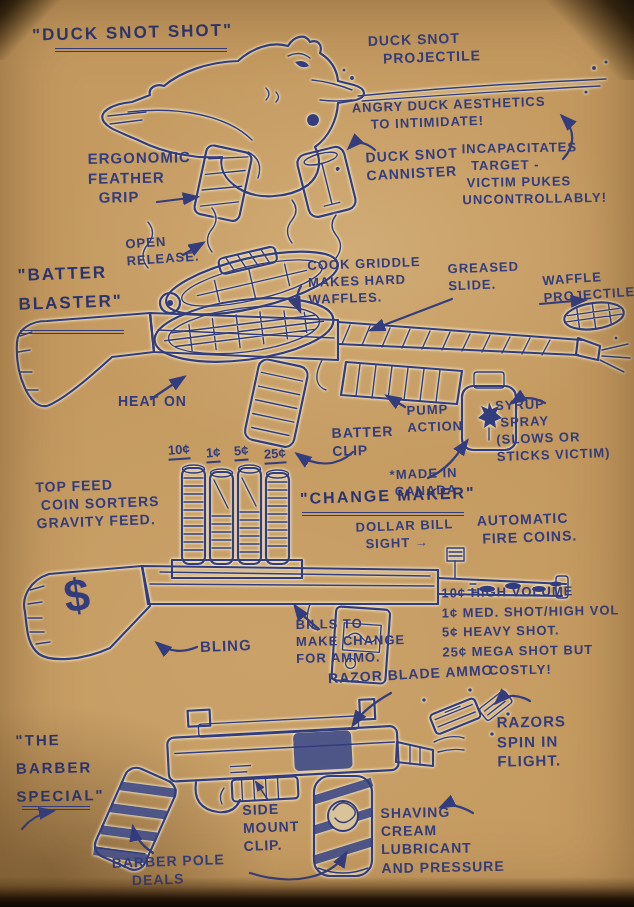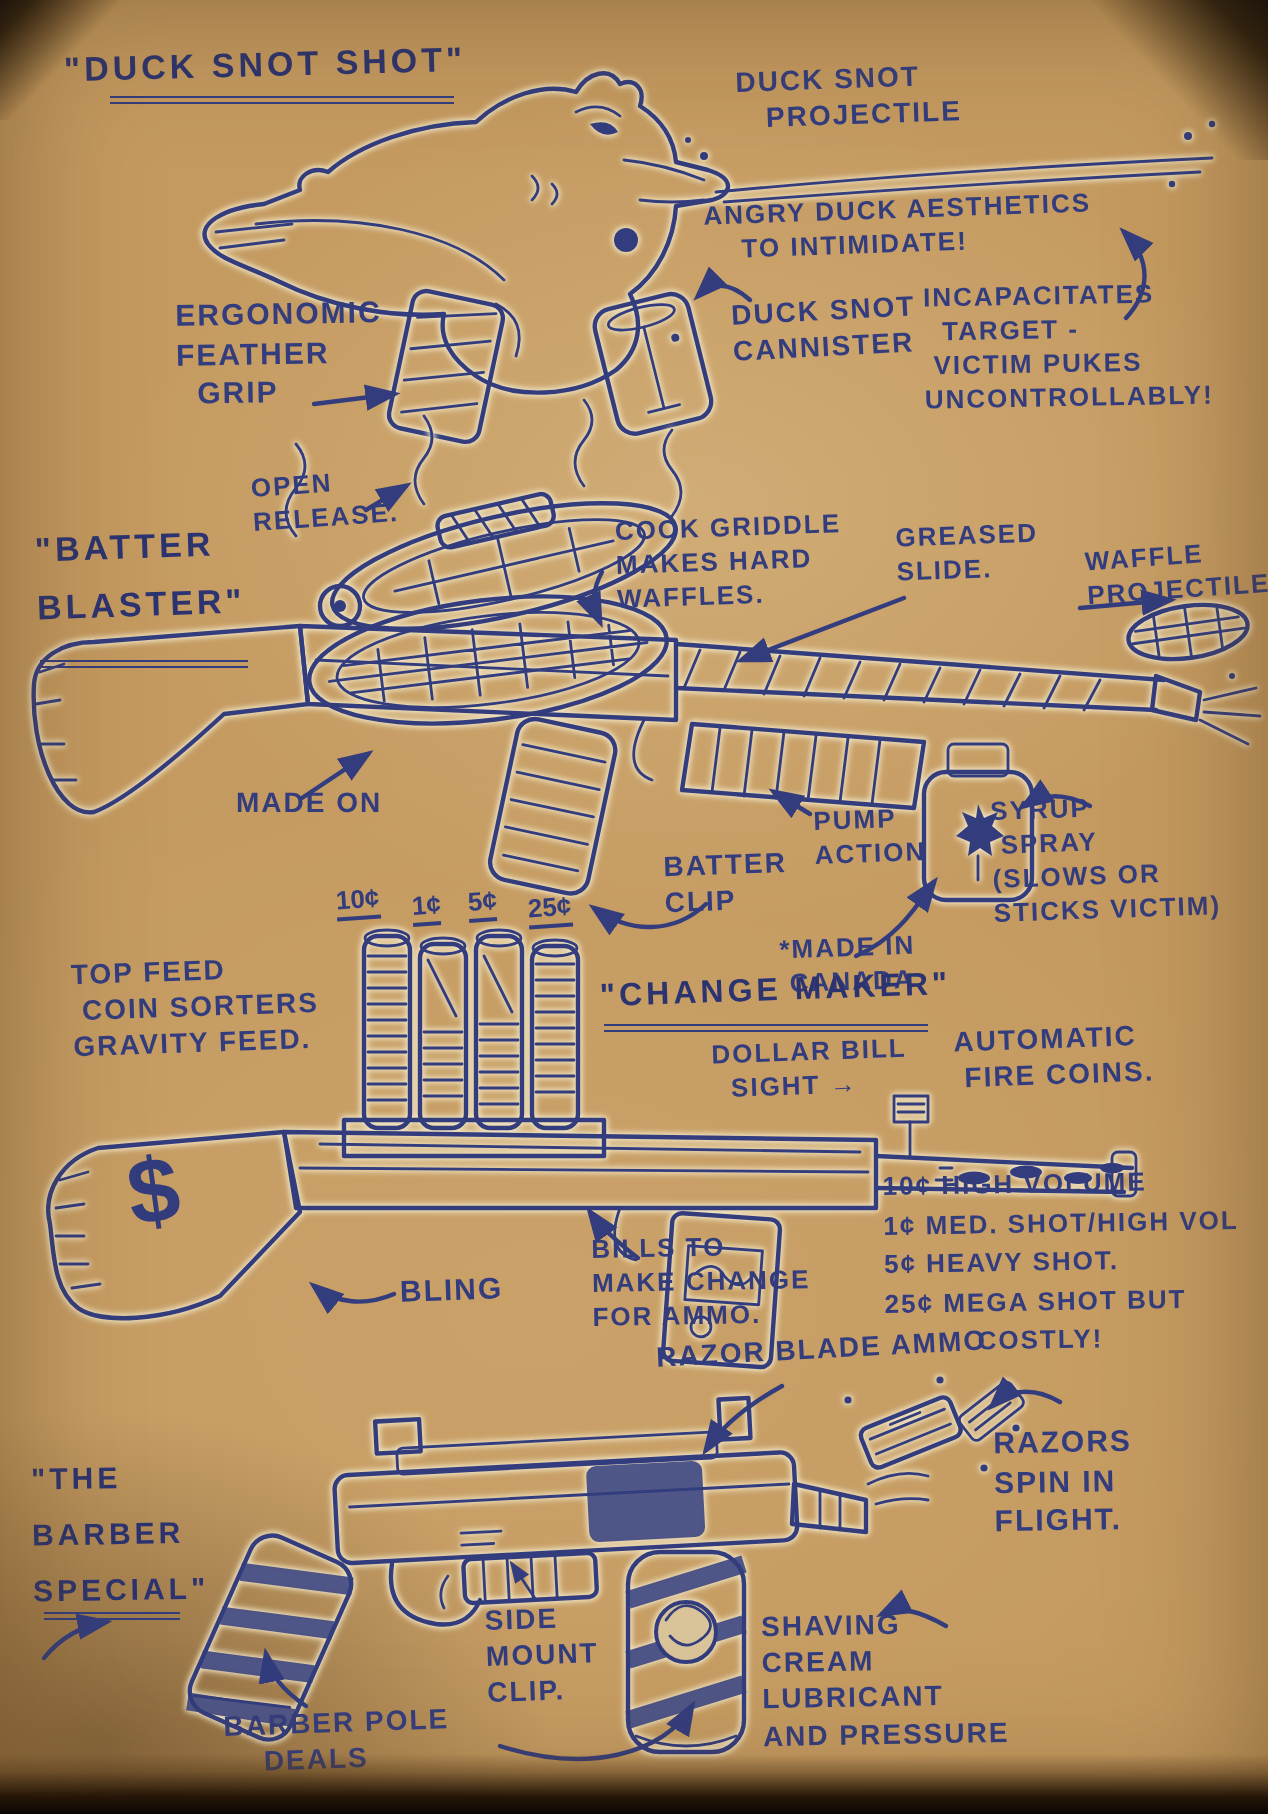--- a/index.html
+++ b/index.html
@@ -271,21 +271,21 @@
   <div class="ul-bar" style="left:20px;top:330px;width:104px"></div>
   <div class="lbl" style="left:126px;top:234px;font-size:13px;transform:rotate(-4deg)">OPEN
 RELEASE.</div>
   <div class="lbl" style="left:308px;top:256px;font-size:13px;transform:rotate(-2deg)">COOK GRIDDLE
 MAKES HARD
 WAFFLES.</div>
   <div class="lbl" style="left:448px;top:260px;font-size:13px;transform:rotate(-2deg)">GREASED
 SLIDE.</div>
   <div class="lbl" style="left:543px;top:270px;font-size:13px;transform:rotate(-4deg)">WAFFLE
 PROJECTILE</div>
-  <div class="lbl" style="left:118px;top:392px">MADE ON</div>
+  <div class="lbl" style="left:118px;top:392px">HEAT ON</div>
   <div class="lbl" style="left:332px;top:423px;transform:rotate(-2deg)">BATTER
 CLIP</div>
   <div class="lbl" style="left:407px;top:402px;font-size:13px;transform:rotate(-2deg)">PUMP
 ACTION</div>
   <div class="lbl" style="left:390px;top:466px;font-size:13px;transform:rotate(-2deg)">*MADE IN
  CANADA</div>
   <div class="lbl" style="left:496px;top:396px;font-size:13px;transform:rotate(-2deg)">SYRUP
  SPRAY
 (SLOWS OR
 STICKS VICTIM)</div>

